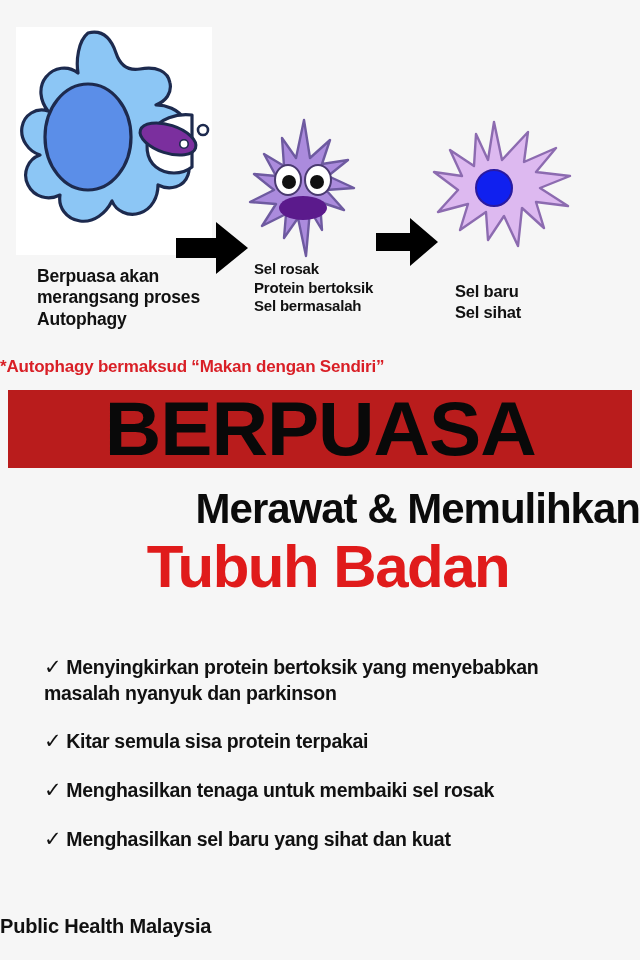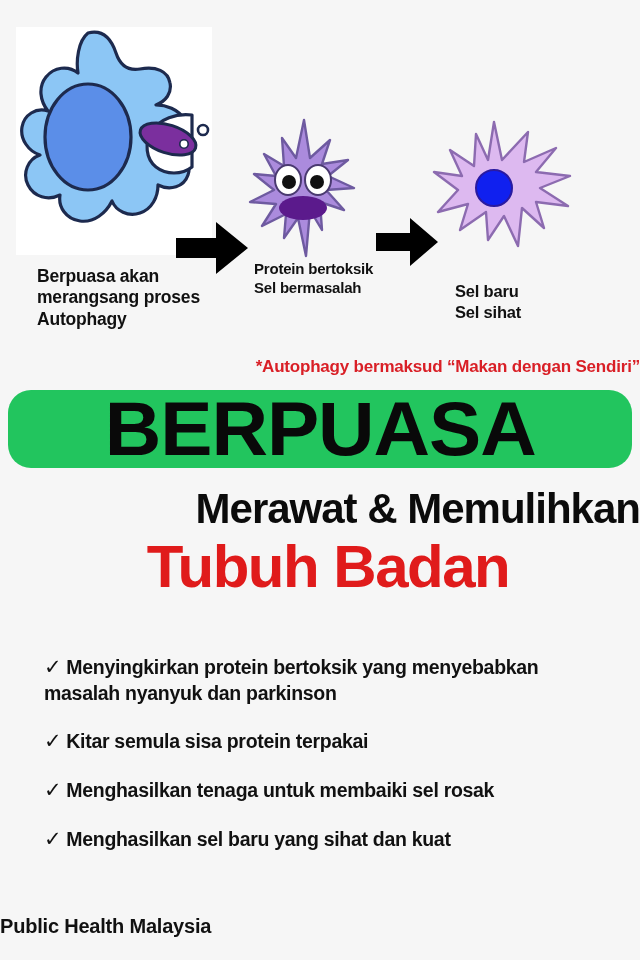--- a/index.html
+++ b/index.html
@@ -62,37 +62,36 @@
     width: 150px;
     font-size: 16.5px;
     line-height: 1.28;
   }
 
   
   #red-note {
     position: absolute;
     left: 0; top: 357px;
     width: 640px;
-    text-align: right;
+    text-align: left;
     color: #d91f26;
     font-size: 17px;
     font-weight: bold;
     letter-spacing: -0.2px;
   }
 
   
   #yellow-banner {
     position: absolute;
     left: 8px; top: 390px;
     width: 624px; height: 78px;
-    background: #22c55e;
+    background: #b91c1c;
     display: flex;
     align-items: center;
     justify-content: center;
-    border-radius: 23px;
   }
   #yellow-banner .banner-word {
     color: #090909;
     font-size: 76px;
     font-weight: bold;
     line-height: 1;
     letter-spacing: -1px;
     transform: scaleX(1.03);
   }
 
@@ -216,20 +215,21 @@
       <circle cx="62" cy="68" r="18" fill="#1020ef" stroke="#2a1aa0" stroke-width="2"></circle>
     </svg>
 
     <div class="diagram-label label-left">
       <div>Berpuasa akan</div>
       <div>merangsang proses</div>
       <div>Autophagy</div>
     </div>
 
     <div class="diagram-label label-mid">
+      <div>Sel rosak</div>
       <div>Protein bertoksik</div>
       <div>Sel bermasalah</div>
     </div>
 
     <div class="diagram-label label-right">
       <div>Sel baru</div>
       <div>Sel sihat</div>
     </div>
   </div>
 

